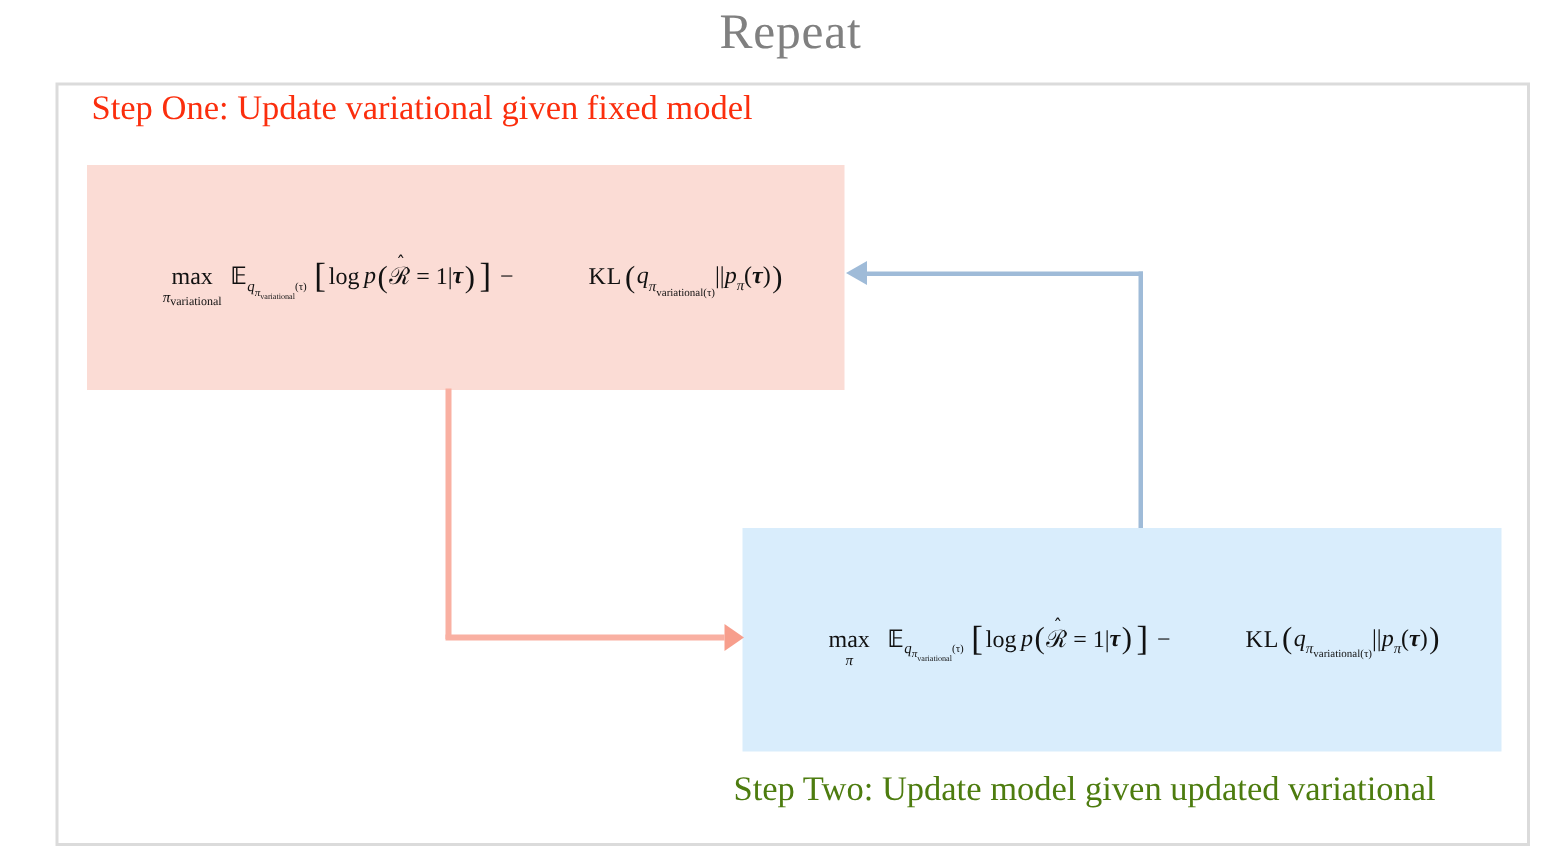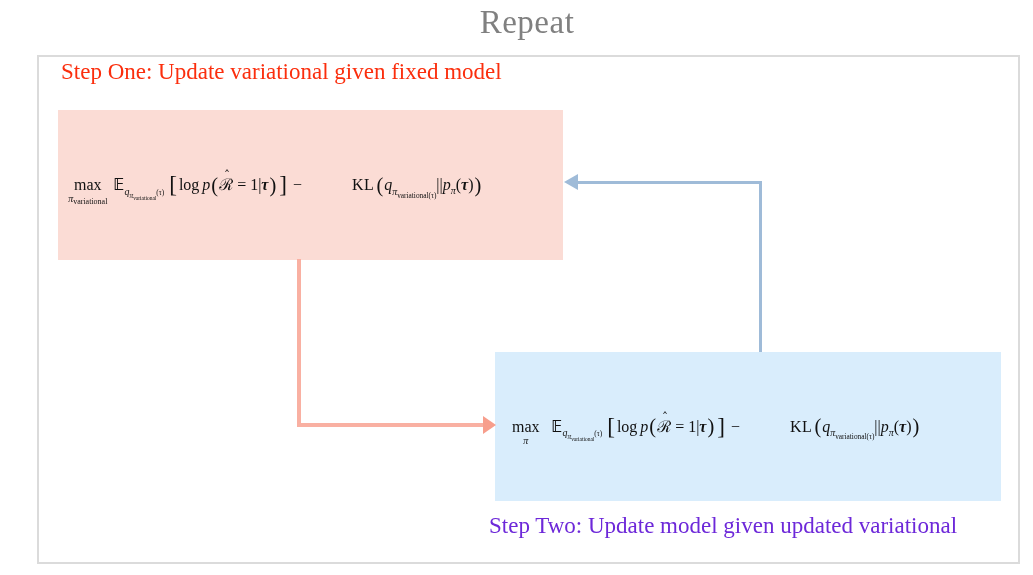--- a/index.html
+++ b/index.html
@@ -14,22 +14,22 @@
     position:absolute; top:4px; left:0; width:1054px;
     text-align:center; font-size:33px; color:#808080;
     letter-spacing:0.5px;
   }
   .frame {
     position:absolute; left:37px; top:55px; width:983px; height:509px;
     border:2px solid #dbdbdb; background:#ffffff;
   }
   .heading { position:absolute; font-size:23px; white-space:nowrap; }
   .heading.one { left:61px; top:47px; color:#fb2e0d;margin-top:12px; }
-  .heading.two { left:489px; top:513px; color:#6d28d9; }
-  .box { position:absolute; display:flex; align-items:center; }
+  .heading.two { left:489px; top:513px; color:#4d7c0f; }
+  .box { position:absolute; display:flex; align-items:center;justify-content:center; }
   .box.pink { left:58px; top:110px; width:505px; height:150px; background:#fbdcd5; }
   .box.blue { left:495px; top:352px; width:506px; height:149px; background:#d9edfc; }
   .formula {
     font-size:16px; color:#111111; white-space:nowrap; line-height:1.5;
   }
   .box.pink .formula { padding-left:16px; }
   .box.blue .formula { padding-left:17px; }
   .mi { font-style:italic; }
   .mtau { font-style:italic; font-weight:bold; }
   .mo.minus { margin:0 4px; }

